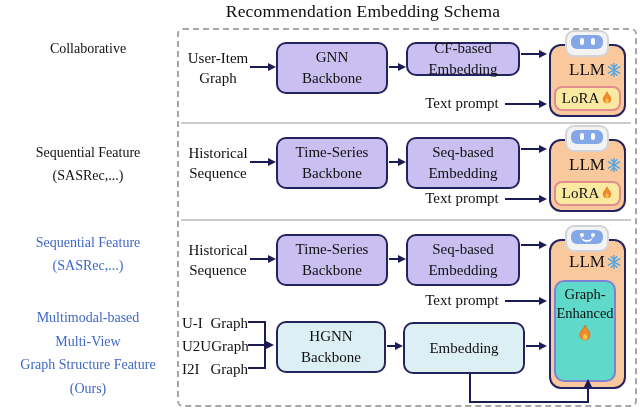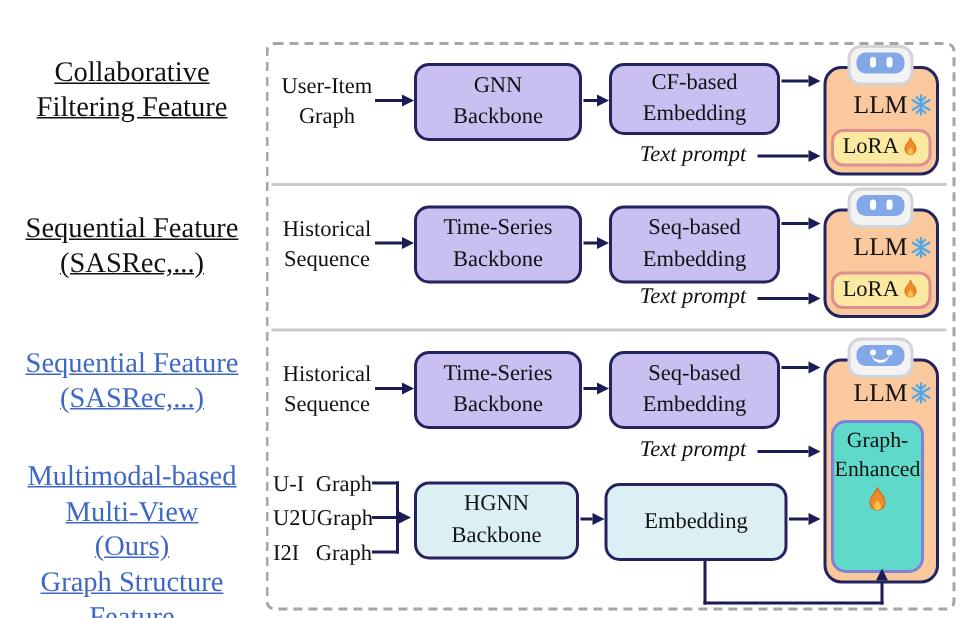--- a/index.html
+++ b/index.html
@@ -6,21 +6,21 @@
   #fig{position:relative;width:640px;height:412px;background:#fff;
        font-family:"Liberation Serif", serif;color:#111;overflow:hidden;}
   .abs{position:absolute;}
   .ctr{text-align:center;}
   
   #title{left:163px;top:1px;width:400px;font-size:17.5px;color:#0d0d0d;letter-spacing:.2px;}
   
   #panel{left:177px;top:28px;width:456px;height:375px;border:2px dashed #a6a6a6;border-radius:6px;}
   .divider{left:181px;width:450px;height:2px;background:#cbcbcb;}
   
-  .side{left:0;width:176px;font-size:19px;line-height:23px;text-decoration:underline;}
+  .side{left:0;width:176px;font-size:14px;line-height:23px;}
   .side.blue{color:#3E68C6;}
   
   .inlabel{font-size:15px;line-height:20px;}
   
   .box{border:2px solid #23235F;border-radius:10px;display:flex;flex-direction:column;
        justify-content:center;align-items:center;font-size:15px;line-height:21px;box-sizing:border-box;}
   .purple{background:#C9BFF0;}
   .cyan{background:#DCEFF5;}
   
   .llmbox{background:#F9C99D;border:2px solid #23235F;border-radius:12px;box-sizing:border-box;}
@@ -38,49 +38,49 @@
   .robot.smiley .eye{height:4px;}
   .smile{position:absolute;left:50%;bottom:2px;width:12px;height:5px;margin-left:-6px;
          border-bottom:2px solid #fff;border-radius:0 0 9px 9px;}
   
   .hline{height:2px;background:#1B1B55;}
   .vline{width:2px;background:#1B1B55;}
   .head-r{width:0;height:0;border-top:4px solid transparent;border-bottom:4px solid transparent;
           border-left:8px solid #1B1B55;}
   .head-u{width:0;height:0;border-left:4.5px solid transparent;border-right:4.5px solid transparent;
           border-bottom:8px solid #1B1B55;z-index:6;}
-  .tp{font-size:15px;font-style:italic;}
+  .tp{font-size:15px;}
 </style>
 </head>
 <body>
 
 <div id="fig">
 
+  <div class="abs ctr" id="title">Recommendation Embedding Schema</div>
 
   <div class="abs" id="panel"></div>
   <div class="abs divider" style="top:122px"></div>
   <div class="abs divider" style="top:219px"></div>
 
   <div class="abs side ctr" style="top:37px">
     <div>Collaborative</div>
-    <div>Filtering Feature</div>
   </div>
   <div class="abs inlabel ctr" style="left:180px;top:48px;width:76px">
     <div>User-Item</div>
     <div>Graph</div>
   </div>
   <div class="abs hline" style="left:250px;top:66px;width:18px"></div>
   <div class="abs head-r" style="left:268px;top:63px"></div>
   <div class="abs box purple" style="left:276px;top:42px;width:112px;height:52px">
     <div>GNN</div>
     <div>Backbone</div>
   </div>
   <div class="abs hline" style="left:389px;top:66px;width:9px"></div>
   <div class="abs head-r" style="left:398px;top:63px"></div>
-  <div class="abs box purple" style="left:406px;top:42px;width:114px;height:48px">
+  <div class="abs box purple" style="left:406px;top:42px;width:114px;height:34px">
     <div>CF-based</div>
     <div>Embedding</div>
   </div>
   <div class="abs hline" style="left:521px;top:53px;width:18px"></div>
   <div class="abs head-r" style="left:539px;top:50px"></div>
   <div class="abs tp" style="left:416px;top:95px;width:92px;text-align:center">Text prompt</div>
   <div class="abs hline" style="left:505px;top:103px;width:34px"></div>
   <div class="abs head-r" style="left:539px;top:100px"></div>
 
   <div class="abs llmbox" style="left:549px;top:44px;width:77px;height:73px"></div>
@@ -189,22 +189,22 @@
   </div>
   <div class="abs hline" style="left:521px;top:244px;width:18px"></div>
   <div class="abs head-r" style="left:539px;top:241px"></div>
   <div class="abs tp" style="left:416px;top:292px;width:92px;text-align:center">Text prompt</div>
   <div class="abs hline" style="left:505px;top:300px;width:34px"></div>
   <div class="abs head-r" style="left:539px;top:297px"></div>
 
   <div class="abs side blue ctr" style="top:306px;line-height:23.5px">
     <div>Multimodal-based</div>
     <div>Multi-View</div>
+    <div>Graph Structure Feature</div>
     <div>(Ours)</div>
-    <div>Graph Structure Feature</div>
   </div>
   <div class="abs inlabel" style="left:182px;top:313px;width:66px;display:flex;justify-content:space-between">
     <span>U-I</span>
     <span>Graph</span>
   </div>
   <div class="abs inlabel" style="left:182px;top:336px;width:66px;display:flex;justify-content:space-between">
     <span>U2U</span>
     <span>Graph</span>
   </div>
   <div class="abs inlabel" style="left:182px;top:359px;width:66px;display:flex;justify-content:space-between">

